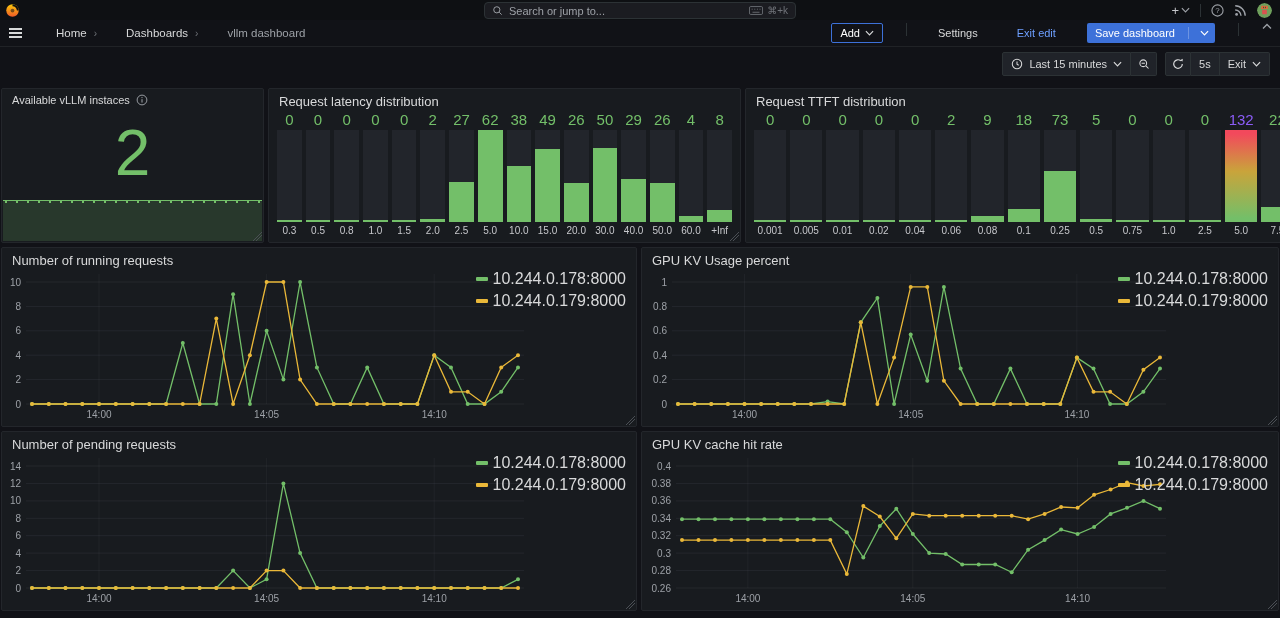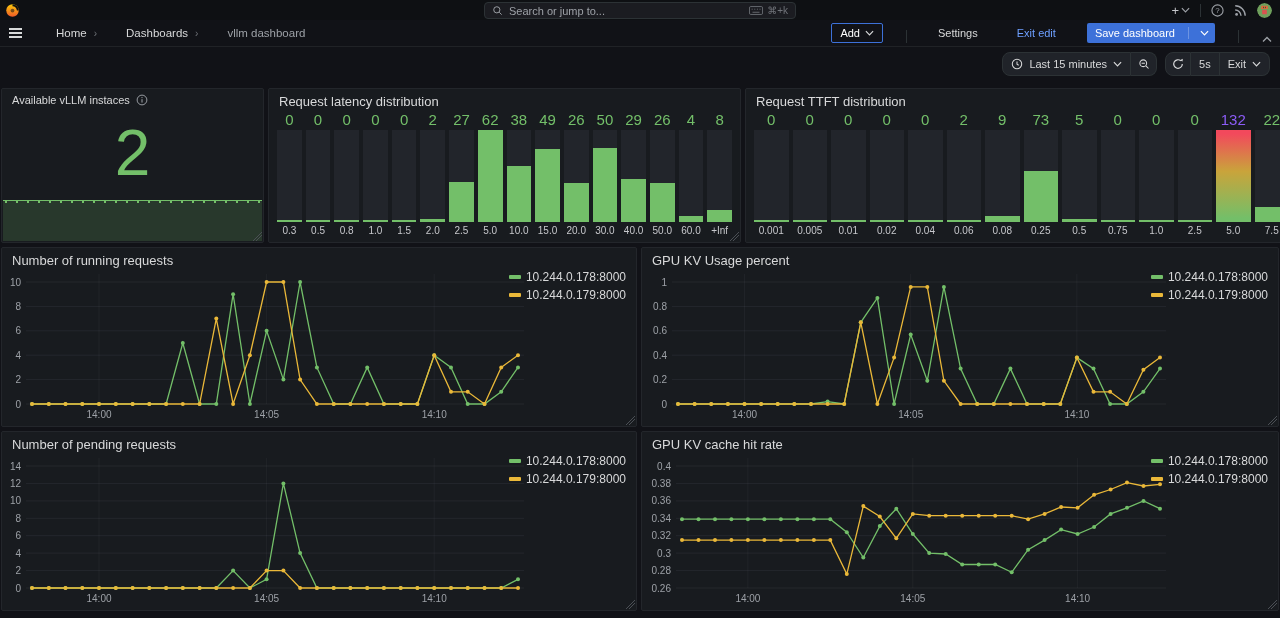--- a/index.html
+++ b/index.html
@@ -21,35 +21,35 @@
   .avatar { width:15px; height:15px; border-radius:50%; overflow:hidden; }
 
   .bar2 { position:absolute; top:20px; left:0; width:1280px; height:27px; background:#111217;
     border-bottom:1px solid #202226; display:flex; align-items:center; }
   .burger { margin:0 12px 0 9px; display:flex; flex-direction:column; gap:2.5px; cursor:pointer; }
   .burger span { width:13px; height:1.5px; background:#d8d9da; }
   .crumbs { display:flex; align-items:center; gap:7px; font-size:11.5px; }
   .crumb { color:#d8d9da; font-weight:500;margin-left:22px; }
   .crumb.dim { color:#9da1a7; font-weight:400; }
   .csep { color:#707379; font-size:10px; }
-  .bar2-right { position:absolute; right:8px; display:flex; align-items:flex-end; gap:23px; }
+  .bar2-right { position:absolute; right:8px; display:flex; align-items:flex-start; gap:23px; }
   .btn { height:20px; display:flex; align-items:center; font-size:11px; font-weight:500;
     border-radius:2px; padding:0 8px; gap:5px; color:#fff; cursor:pointer; }
   .btn-outline { border:1px solid #3d71d9; }
   .btn-text { color:#d8d9da; }
   .btn-link { color:#6e9fff; }
   .btn-primary { background:#3d71d9; padding:0; }
   .btn-primary .lbl { padding:0 8px; }
   .btn-primary .spl { width:1px; height:12px; background:rgba(255,255,255,0.25); }
   .btn-primary .chev { padding:0 6px; display:flex; }
   .chev-up { color:#9da1a7; display:flex; }
 
   .controls { position:absolute; top:47px; left:0; width:1280px; height:33px; display:flex;
     justify-content:flex-end; align-items:center; padding:0 10px; gap:8px; }
-  .tbtn { height:24px; background:#202329; border:1px solid #2c3235; border-radius:8px;
+  .tbtn { height:24px; background:#202329; border:1px solid #2c3235; border-radius:2px;
     display:flex; align-items:center; font-size:11px; font-weight:500; color:#d8d9da; cursor:pointer; }
   .tgrp { display:flex; }
   .tgrp .tbtn:not(:first-child){ border-left:none; border-top-left-radius:0; border-bottom-left-radius:0; }
   .tgrp .tbtn:not(:last-child){ border-top-right-radius:0; border-bottom-right-radius:0; }
   .tbtn.pad { padding:0 8px; gap:6px; }
   .tbtn.sq { width:26px; justify-content:center; }
 
   
   .panel { position:absolute; background:#181b1f; border:1px solid #23262b; border-radius:2px; }
   .p1{left:1px;  top:88px;  width:263px; height:155px;padding-left:18px;}
@@ -81,21 +81,21 @@
   .track { position:relative; width:100%; flex:1; background:#22252b; }
   .fill { position:absolute; bottom:0; left:0; right:0; background:#73bf69; }
   .fill.hotfill { background:linear-gradient(to top,#73bf69 4%,#c9a43b 55%,#f2495c 96%); }
   .bcat { font-size:10px; color:#c7c8cc; height:15px; padding-top:3px; white-space:nowrap; }
 
   
   .linechart { position:absolute; inset:0; }
   .linechart svg { position:absolute; top:0; left:0; }
   .tick { fill:#9da1a7; font-size:10px; font-family:"Liberation Sans",sans-serif; }
   .legend { position:absolute; right:10px; top:22px; display:flex; flex-direction:column; gap:4px;
-    font-size:12px; color:#d8d9da; z-index:2; }
+    font-size:16px; color:#d8d9da; z-index:2; }
   .legend-item { display:flex; align-items:center; gap:5px; cursor:pointer; }
   .sw { width:12px; height:4px; border-radius:1px; display:inline-block; }
   .icon { display:flex; align-items:center; cursor:pointer; }
 </style>
 </head>
 <body>
 
 <div class="bar1">
   <span class="logo icon">
     <svg width="15" height="15" viewBox="0 0 24 24">
@@ -419,20 +419,27 @@
           <div class="fill" style="height:1.8%"></div>
         </div>
         <div class="bcat">0.06</div>
       </div>
       <div class="col">
         <div class="bval">9</div>
         <div class="track">
           <div class="fill" style="height:6.8181818181818175%"></div>
         </div>
         <div class="bcat">0.08</div>
+      </div>
+      <div class="col">
+        <div class="bval">18</div>
+        <div class="track">
+          <div class="fill" style="height:13.636363636363635%"></div>
+        </div>
+        <div class="bcat">0.1</div>
       </div>
       <div class="col">
         <div class="bval">73</div>
         <div class="track">
           <div class="fill" style="height:55.3030303030303%"></div>
         </div>
         <div class="bcat">0.25</div>
       </div>
       <div class="col">
         <div class="bval">5</div>

